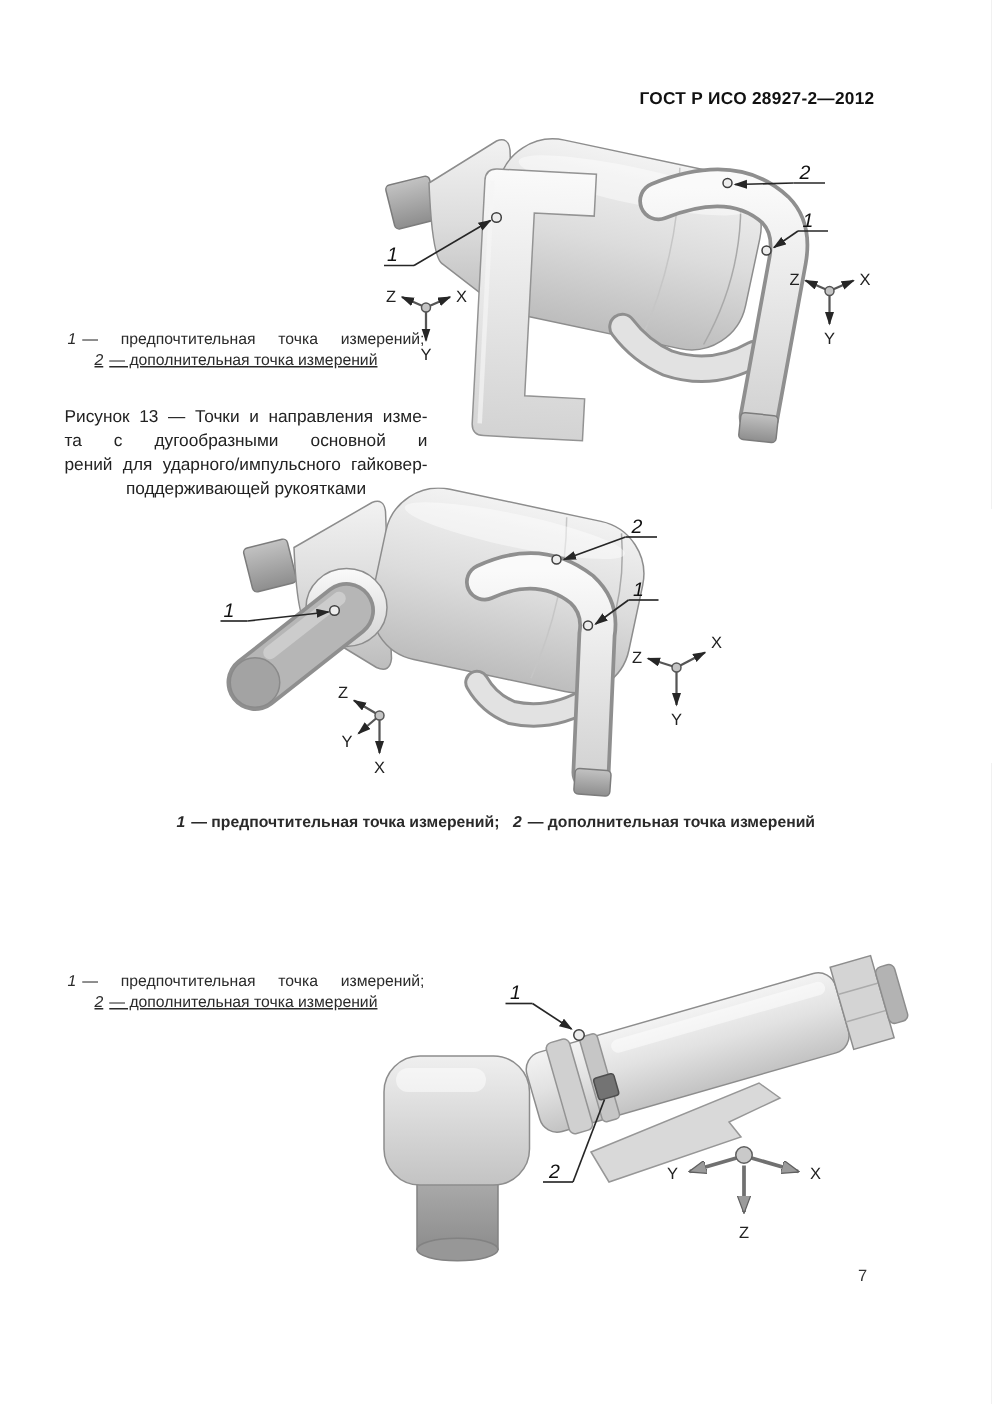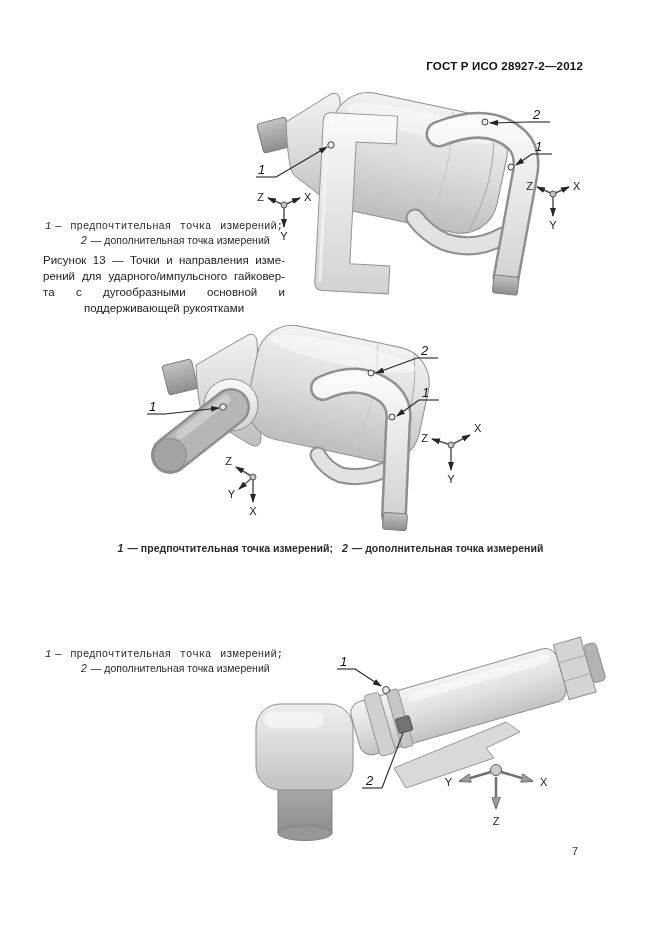--- a/index.html
+++ b/index.html
@@ -2,24 +2,24 @@
 <html><head>
 <meta charset="utf-8">
 <style>
   html,body{margin:0;padding:0;background:#e8e8e8;}
   .page{position:relative;width:661px;height:936px;background:#ffffff;overflow:hidden;
         font-family:"Liberation Sans","DejaVu Sans",sans-serif;color:#1f1f1f;}
   .abs{position:absolute;}
   .doc-header{top:60px;left:0;right:78px;text-align:right;font-weight:bold;font-size:11.5px;letter-spacing:.2px;color:#111;margin-left:20px;}
   .legend-block{width:238px;font-size:10.5px;line-height:14px;color:#2a2a2a;}
   .legend-line{white-space:nowrap;}
-  .l-just{text-align:justify;text-align-last:justify;white-space:normal;font-family:Liberation Mono, monospace;}
-  .l-ind{margin-left:36px;}
+  .l-just{text-align:justify;text-align-last:justify;white-space:normal;}
+  .l-ind{margin-left:18px;text-decoration:underline;}
   .lnum{font-style:italic;margin-right:4px;}
-  .caption-block{font-size:11.5px;line-height:16px;color:#222;}
+  .caption-block{font-size:11.5px;line-height:16px;color:#222;margin-top:18px;}
   .cap-just{text-align:justify;text-align-last:justify;}
   .cap-center{text-align:center;}
   .legend-inline{left:0;right:0;text-align:center;font-size:10.5px;color:#2a2a2a;font-weight:bold;}
   .legend-inline .lsep{margin-left:9px;}
   .caption-wide{left:0;right:0;text-align:center;font-size:11.5px;line-height:15px;color:#222;}
   .page-num{font-size:11px;color:#333;}
   .fig-svg{position:absolute;}
   svg text{font-family:"Liberation Sans","DejaVu Sans",sans-serif;}
   svg .co{font-size:13px;font-style:italic;fill:#111;}
   svg .ax{font-size:11px;fill:#222;}
@@ -115,22 +115,22 @@
       <text class="ax" x="308" y="141" text-anchor="middle">Y</text>
     </g>
   </svg>
 
   <div class="abs legend-block" style="left:45px;top:219px">
     <div class="legend-line l-just"><span class="lnum">1</span><span>— предпочтительная точка измерений;</span></div>
     <div class="legend-line l-ind"><span class="lnum">2</span><span>— дополнительная точка измерений</span></div>
   </div>
   <div class="abs caption-block" style="left:43px;top:252px;width:242px">
     <div class="cap-just">Рисунок 13 — Точки и направления изме-</div>
+    <div class="cap-just">та с дугообразными основной и</div>
     <div class="cap-just">рений для ударного/импульсного гайковер-</div>
-    <div class="cap-just">та с дугообразными основной и</div>
     <div class="cap-center">поддерживающей рукоятками</div>
   </div>
 
   <svg class="fig-svg" style="left:138px;top:325px" width="402" height="215" viewBox="0 0 402 215">
     <defs>
       <linearGradient id="b14" x1="0" y1="0" x2="0" y2="1">
         <stop offset="0" stop-color="#f2f2f2"></stop>
           <stop offset="0.5" stop-color="#dcdcdc"></stop>
           <stop offset="1" stop-color="#bdbdbd"></stop>
       </linearGradient>

